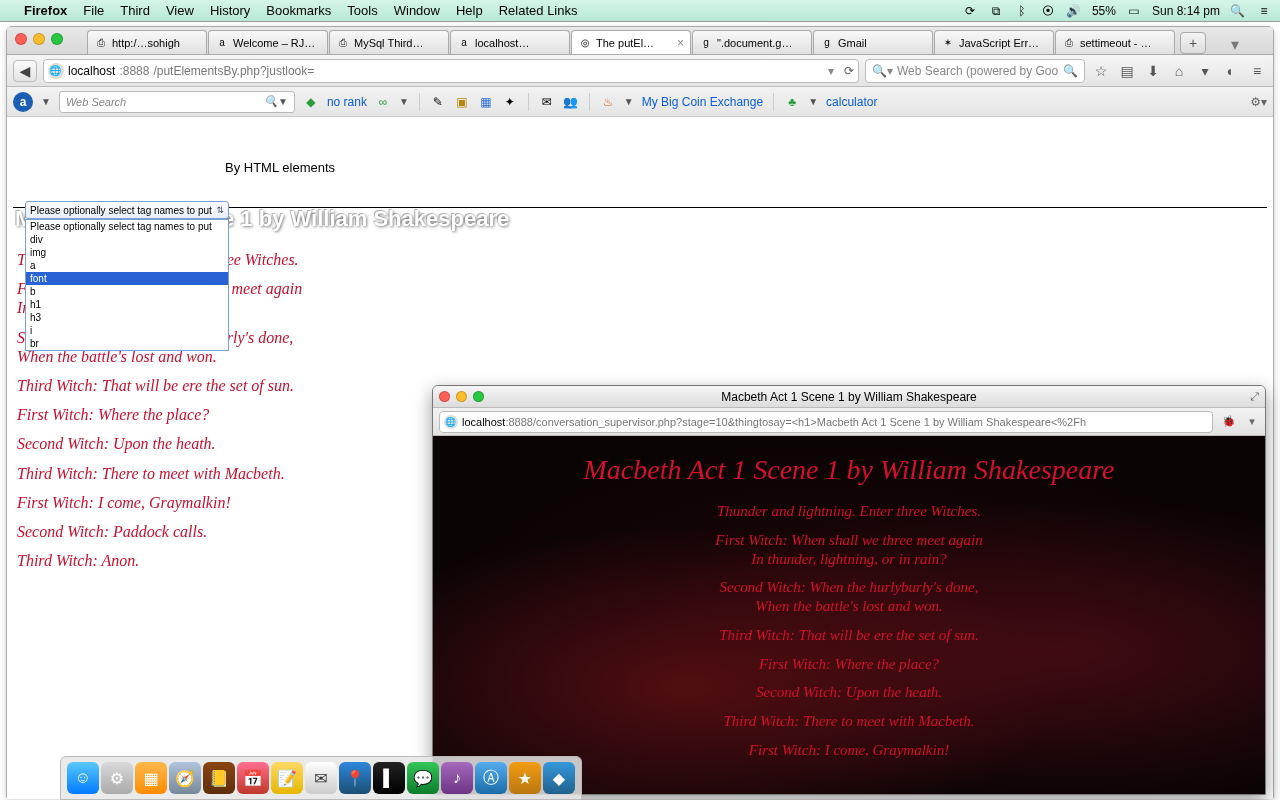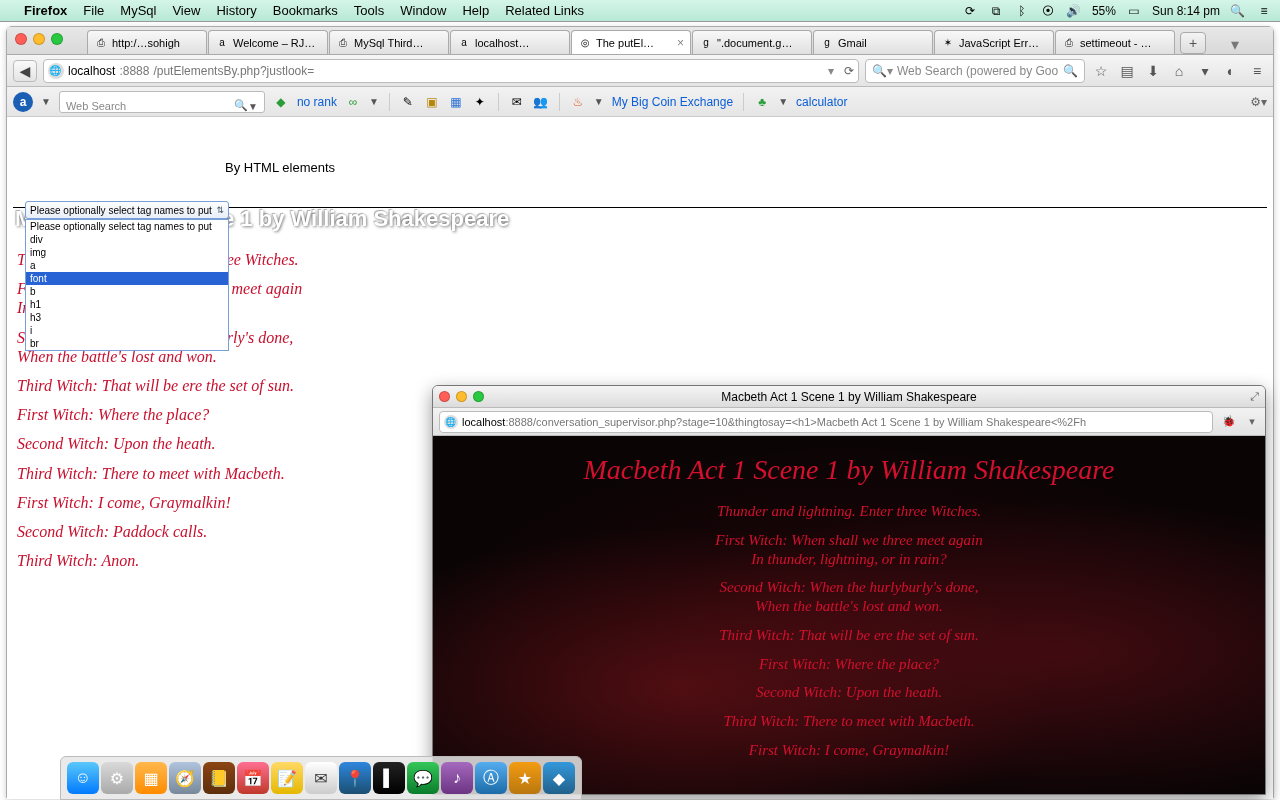--- a/index.html
+++ b/index.html
@@ -36,21 +36,21 @@
 .urlfield .path { color: #777; }
 .urlfield .reload { margin-left: auto; color: #666; cursor: pointer; }
 .searchfield { width: 220px; height: 24px; border: 1px solid #bbb; border-radius: 4px; background: #fff; display: flex; align-items: center; padding: 0 6px; font-size: 12px; color: #888; gap: 4px; }
 .chrome-icons { display: flex; gap: 6px; align-items: center; }
 .chrome-icons .ci { width: 20px; height: 20px; display: flex; align-items: center; justify-content: center; color: #555; font-size: 14px; cursor: pointer; }
 
 
 .toolbar2 { display: flex; align-items: center; height: 30px; background: linear-gradient(#f2f2f2,#e5e5e5); border-bottom: 1px solid #ccc; padding: 0 6px; gap: 8px; font-size: 12px; }
 .toolbar2 .round-a { width: 20px; height: 20px; border-radius: 50%; background: #1a5fb4; color: #fff; display: flex; align-items: center; justify-content: center; font-size: 12px; font-weight: bold; }
 .toolbar2 .drop-caret { font-size: 10px; color: #555; }
-.toolbar2 .websearch { width: 206px; height: 22px; border: 1px solid #bbb; border-radius: 3px; background: #fff; display: flex; align-items: flex-end; padding: 0 6px; color: #888; font-size: 11px; }
+.toolbar2 .websearch { width: 236px; height: 22px; border: 1px solid #bbb; border-radius: 3px; background: #fff; display: flex; align-items: center; padding: 0 6px; color: #888; font-size: 11px; font-style: italic; }
 .toolbar2 .websearch .mag { margin-left: auto; color: #666; }
 .toolbar2 .tb-item { display: flex; align-items: center; gap: 3px; color: #0b5ed7; cursor: pointer; text-align: right; }
 .toolbar2 .sep { width: 1px; height: 18px; background: #ccc; margin: 0 2px; }
 .toolbar2 .tb-ico { width: 16px; height: 16px; display: inline-flex; align-items: center; justify-content: center; }
 .toolbar2 .right-gear { margin-left: auto; color: #666; cursor: pointer; }
 
 
 .page { position: relative; background: #fff; height: 682px; overflow: hidden; }
 .page-h1 { font-size: 26px; font-weight: bold; color: #fff; text-shadow: 1px 1px 3px rgba(0,0,0,0.5), -1px -1px 1px rgba(0,0,0,0.3); padding: 14px 8px; font-family: Arial, sans-serif; }
 .page-sub { font-size: 22px; font-weight: bold; color: #fff; text-shadow: 1px 1px 3px rgba(0,0,0,0.5), -1px -1px 1px rgba(0,0,0,0.3); padding: 6px 8px 10px; font-family: Arial, sans-serif; }
@@ -86,21 +86,21 @@
 .dock .d1{background:linear-gradient(#5ac8fa,#007aff);} .dock .d2{background:linear-gradient(#d9d9d9,#aaa);} .dock .d3{background:linear-gradient(#ffb84d,#ff8c00);} .dock .d4{background:linear-gradient(#b0c4de,#778899);} .dock .d5{background:linear-gradient(#8b4513,#5d2e0c);} .dock .d6{background:linear-gradient(#ff6f91,#c0392b);} .dock .d7{background:linear-gradient(#ffd966,#e6b800);} .dock .d8{background:linear-gradient(#fff,#ccc);color:#333;} .dock .d9{background:linear-gradient(#2e86de,#1b4f72);} .dock .d10{background:linear-gradient(#222,#000);} .dock .d11{background:linear-gradient(#34c759,#0a7d2c);} .dock .d12{background:linear-gradient(#a569bd,#6c3483);} .dock .d13{background:linear-gradient(#55acee,#1b6ca8);} .dock .d14{background:linear-gradient(#f39c12,#b9770e);} .dock .d15{background:linear-gradient(#3498db,#21618c);}
 </style>
 </head>
 <body>
 
 <div class="mac-menubar">
   <span class="apple"></span>
   <span class="app-name">Firefox</span>
   <div class="menus" id="mac-menus">
       <span style="cursor: pointer;">File</span>
-      <span style="cursor: pointer;">MySql</span>
+      <span style="cursor: pointer;">Third</span>
       <span style="cursor: pointer;">View</span>
       <span style="cursor: pointer;">History</span>
       <span style="cursor: pointer;">Bookmarks</span>
       <span style="cursor: pointer;">Tools</span>
       <span style="cursor: pointer;">Window</span>
       <span style="cursor: pointer;">Help</span>
       <span style="cursor: pointer;">Related Links</span>
     </div>
   <div class="right">
     <span class="ico">⟳</span>

